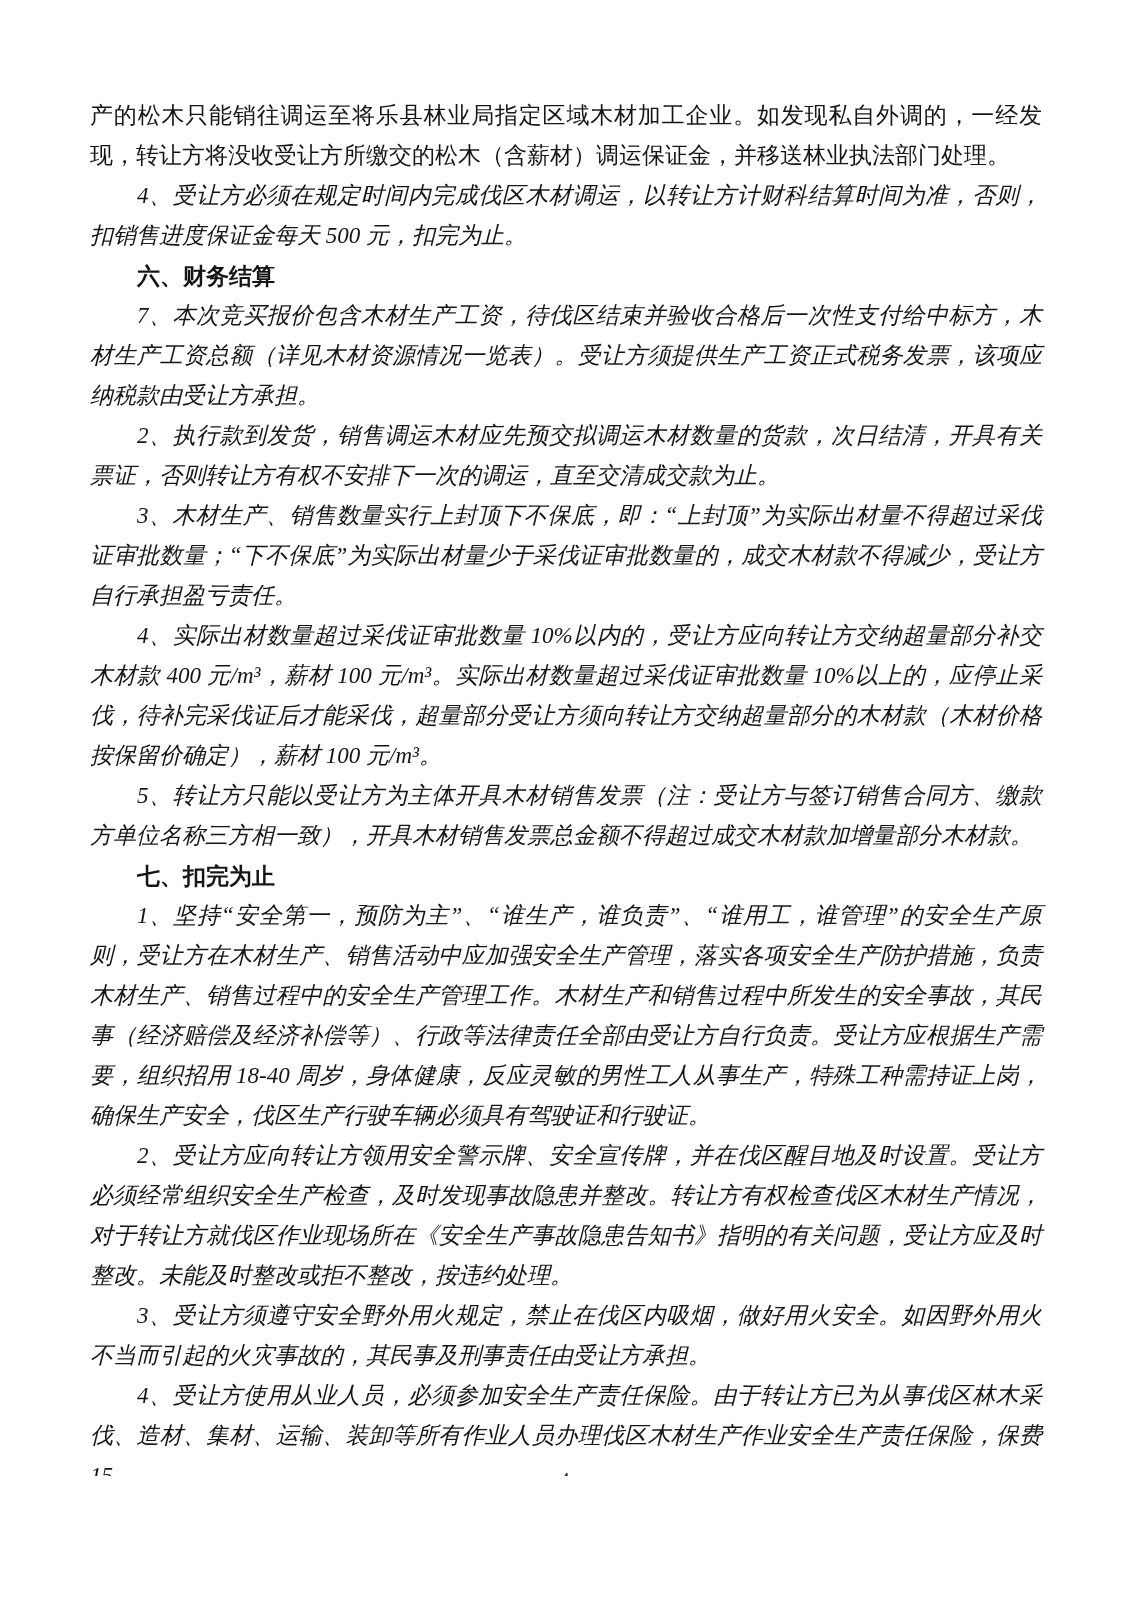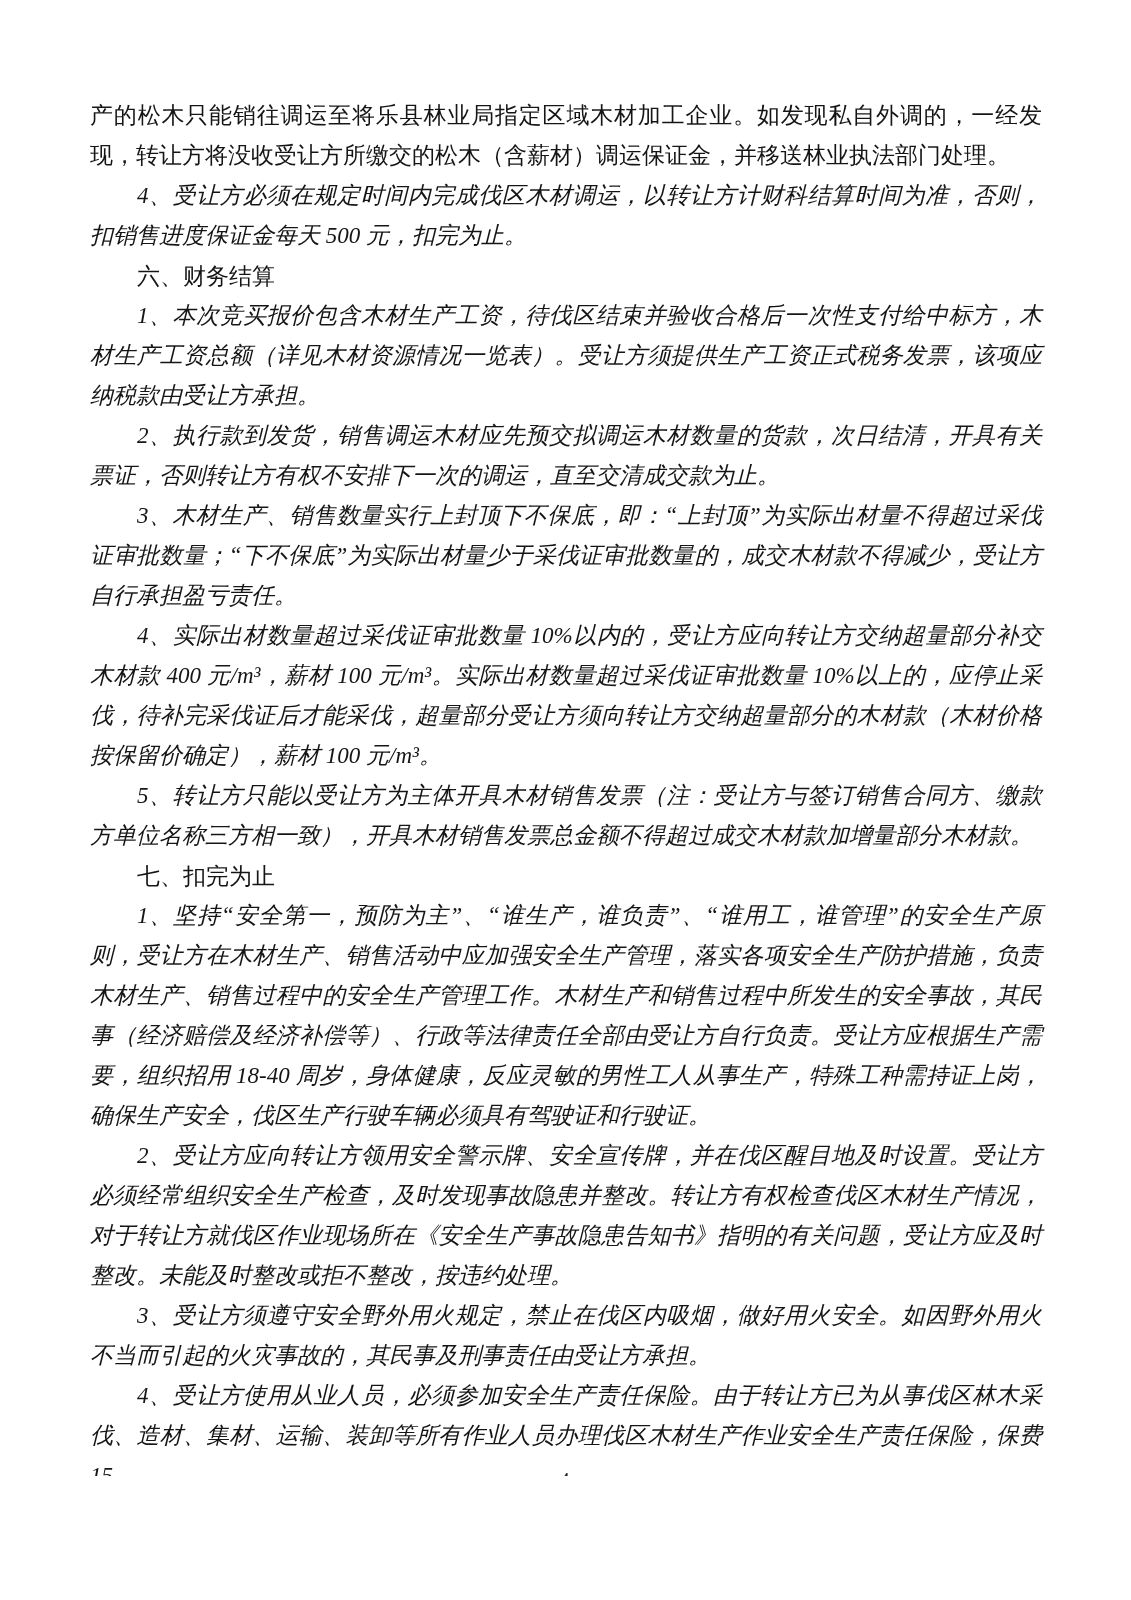--- a/index.html
+++ b/index.html
@@ -32,21 +32,21 @@
   }
   .text-body p.body {
     text-indent: 47px;
     font-style: italic;
   }
   .text-body p.continuation {
     text-indent: 0;
   }
   .text-body p.heading {
     text-indent: 47px;
-    font-weight: normal;
+    font-weight: bold;
     font-family: "Liberation Sans", "DejaVu Sans", sans-serif;
     font-size: 23px;
   }
   .footer {
     position: absolute;
     left: 0;
     top: 1468px;
     width: 100%;
     text-align: center;
     font-size: 21px;
@@ -55,21 +55,21 @@
   }
 </style>
 </head>
 <body>
 
 <div class="page">
   <div class="text-body" id="body-container">
       <p class="continuation">产的松木只能销往调运至将乐县林业局指定区域木材加工企业。如发现私自外调的，一经发现，转让方将没收受让方所缴交的松木（含薪材）调运保证金，并移送林业执法部门处理。</p>
       <p class="body">4、受让方必须在规定时间内完成伐区木材调运，以转让方计财科结算时间为准，否则，扣销售进度保证金每天 500 元，扣完为止。</p>
       <p class="heading">六、财务结算</p>
-      <p class="body">1、本次竞买报价包含木材生产工资，待伐区结束并验收合格后一次性支付给中标方，木材生产工资总额（详见木材资源情况一览表）。受让方须提供生产工资正式税务发票，该项应纳税款由受让方承担。</p>
+      <p class="body">7、本次竞买报价包含木材生产工资，待伐区结束并验收合格后一次性支付给中标方，木材生产工资总额（详见木材资源情况一览表）。受让方须提供生产工资正式税务发票，该项应纳税款由受让方承担。</p>
       <p class="body">2、执行款到发货，销售调运木材应先预交拟调运木材数量的货款，次日结清，开具有关票证，否则转让方有权不安排下一次的调运，直至交清成交款为止。</p>
       <p class="body">3、木材生产、销售数量实行上封顶下不保底，即：“上封顶”为实际出材量不得超过采伐证审批数量；“下不保底”为实际出材量少于采伐证审批数量的，成交木材款不得减少，受让方自行承担盈亏责任。</p>
       <p class="body">4、实际出材数量超过采伐证审批数量 10%以内的，受让方应向转让方交纳超量部分补交木材款 400 元/m³，薪材 100 元/m³。实际出材数量超过采伐证审批数量 10%以上的，应停止采伐，待补完采伐证后才能采伐，超量部分受让方须向转让方交纳超量部分的木材款（木材价格按保留价确定），薪材 100 元/m³。</p>
       <p class="body">5、转让方只能以受让方为主体开具木材销售发票（注：受让方与签订销售合同方、缴款方单位名称三方相一致），开具木材销售发票总金额不得超过成交木材款加增量部分木材款。</p>
       <p class="heading">七、扣完为止</p>
       <p class="body">1、坚持“安全第一，预防为主”、“谁生产，谁负责”、“谁用工，谁管理”的安全生产原则，受让方在木材生产、销售活动中应加强安全生产管理，落实各项安全生产防护措施，负责木材生产、销售过程中的安全生产管理工作。木材生产和销售过程中所发生的安全事故，其民事（经济赔偿及经济补偿等）、行政等法律责任全部由受让方自行负责。受让方应根据生产需要，组织招用 18-40 周岁，身体健康，反应灵敏的男性工人从事生产，特殊工种需持证上岗，确保生产安全，伐区生产行驶车辆必须具有驾驶证和行驶证。</p>
       <p class="body">2、受让方应向转让方领用安全警示牌、安全宣传牌，并在伐区醒目地及时设置。受让方必须经常组织安全生产检查，及时发现事故隐患并整改。转让方有权检查伐区木材生产情况，对于转让方就伐区作业现场所在《安全生产事故隐患告知书》指明的有关问题，受让方应及时整改。未能及时整改或拒不整改，按违约处理。</p>
       <p class="body">3、受让方须遵守安全野外用火规定，禁止在伐区内吸烟，做好用火安全。如因野外用火不当而引起的火灾事故的，其民事及刑事责任由受让方承担。</p>
       <p class="body">4、受让方使用从业人员，必须参加安全生产责任保险。由于转让方已为从事伐区林木采伐、造材、集材、运输、装卸等所有作业人员办理伐区木材生产作业安全生产责任保险，保费 15</p>
     </div>

